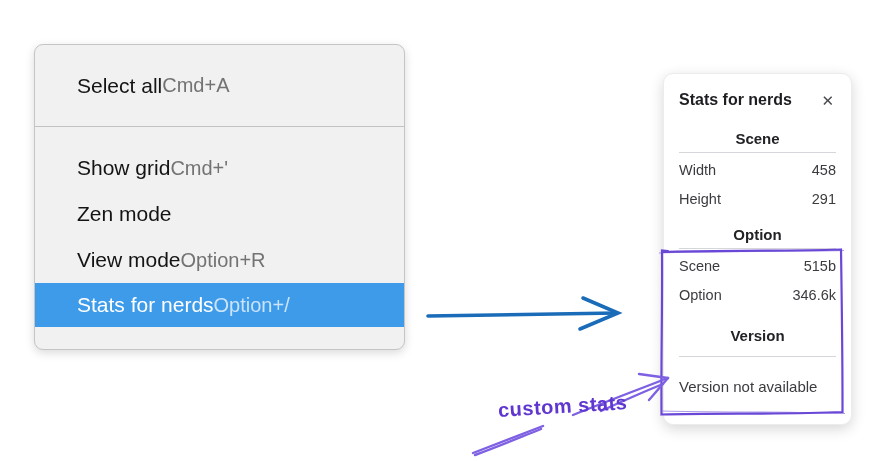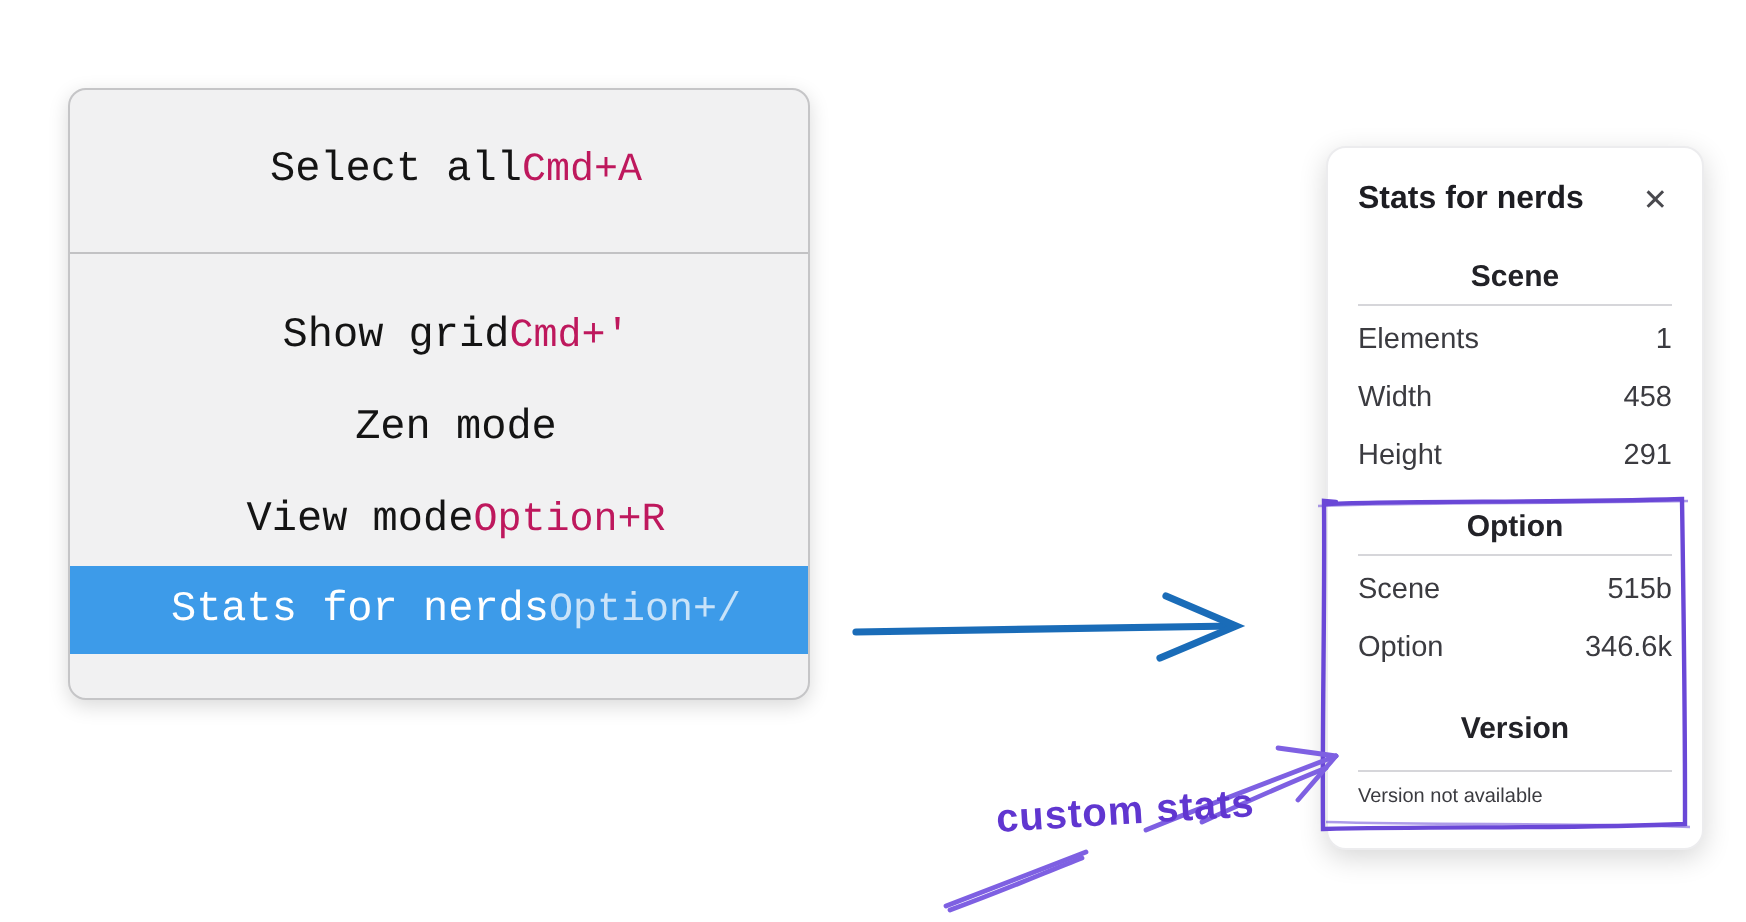--- a/index.html
+++ b/index.html
@@ -8,43 +8,43 @@
     font-family:"Liberation Sans",sans-serif;
   }
 
   
   .context-menu{
     position:absolute;left:34px;top:44px;width:371px;height:306px;
     background:#f1f1f2;border:1px solid #c5c5c7;border-radius:9px;
     box-shadow:0 3px 10px rgba(0,0,0,.15);box-sizing:border-box;
   }
   .menu-item{
-    display:flex;justify-content:center;align-items:center;
-    height:46px;padding:0 25px 0 42px;font-size:21px;color:#141414;cursor:default;font-family:Liberation Mono, monospace;
+    display:flex;justify-content:flex-start;align-items:center;
+    height:46px;padding:0 25px 0 42px;font-size:21px;color:#141414;cursor:default;
   }
   .menu-item.tall{height:81px;}
   .menu-divider{height:1px;background:#c2c2c4;margin-bottom:18px;}
-  .mi-shortcut{color:#be185d;font-size:20px;}
+  .mi-shortcut{color:#737373;font-size:20px;}
   .menu-item.selected{background:#3d9be9;color:#ffffff;height:44px;}
   .menu-item.selected .mi-shortcut{color:rgba(255,255,255,.72);}
 
   
   .stats-panel{
     position:absolute;left:663px;top:73px;width:189px;height:352px;
     background:#ffffff;border:1px solid #ececee;border-radius:10px;
     box-shadow:0 4px 14px rgba(0,0,0,.16);box-sizing:border-box;
     padding:13px 15px 12px;color:#3b3b40;
   }
   .sp-header{display:flex;justify-content:space-between;align-items:center;height:26px;}
   .sp-title{font-weight:bold;font-size:16px;color:#1d1d22;}
   .sp-close{color:#49494e;font-size:15px;line-height:1;cursor:pointer;padding:2px;}
   .sp-section-header{text-align:center;font-weight:bold;font-size:15px;color:#222227;margin-top:15px;height:22px;line-height:22px;}
   .sp-div{border:none;border-top:1px solid #d6d6da;margin:2px 0 2px;}
   .sp-row{display:flex;justify-content:space-between;align-items:center;height:29px;font-size:14.5px;}
-  .sp-note{margin-top:7px;font-size:10px;height:22px;}
+  .sp-note{margin-top:21px;font-size:15px;height:22px;}
 
   
   .annot-svg{position:absolute;pointer-events:none;}
   .custom-stats-label{
     position:absolute;left:498px;top:395px;
     font-size:20px;font-weight:bold;color:#6036d0;
     transform:rotate(-3.5deg);letter-spacing:.5px;white-space:nowrap;
   }
 </style>
 </head>
@@ -84,24 +84,20 @@
 
   <div class="stats-panel">
     <div class="sp-header">
       <span class="sp-title">Stats for nerds</span>
       <span class="sp-close">✕</span>
     </div>
 
     <div class="sp-section-header">Scene</div>
     <hr class="sp-div">
     <div class="sp-row">
-      <span>Elements</span>
-      <span>1</span>
-    </div>
-    <div class="sp-row">
       <span>Width</span>
       <span>458</span>
     </div>
     <div class="sp-row">
       <span>Height</span>
       <span>291</span>
     </div>
 
     <div class="sp-section-header" style="margin-top:11px">Option</div>
     <hr class="sp-div">

